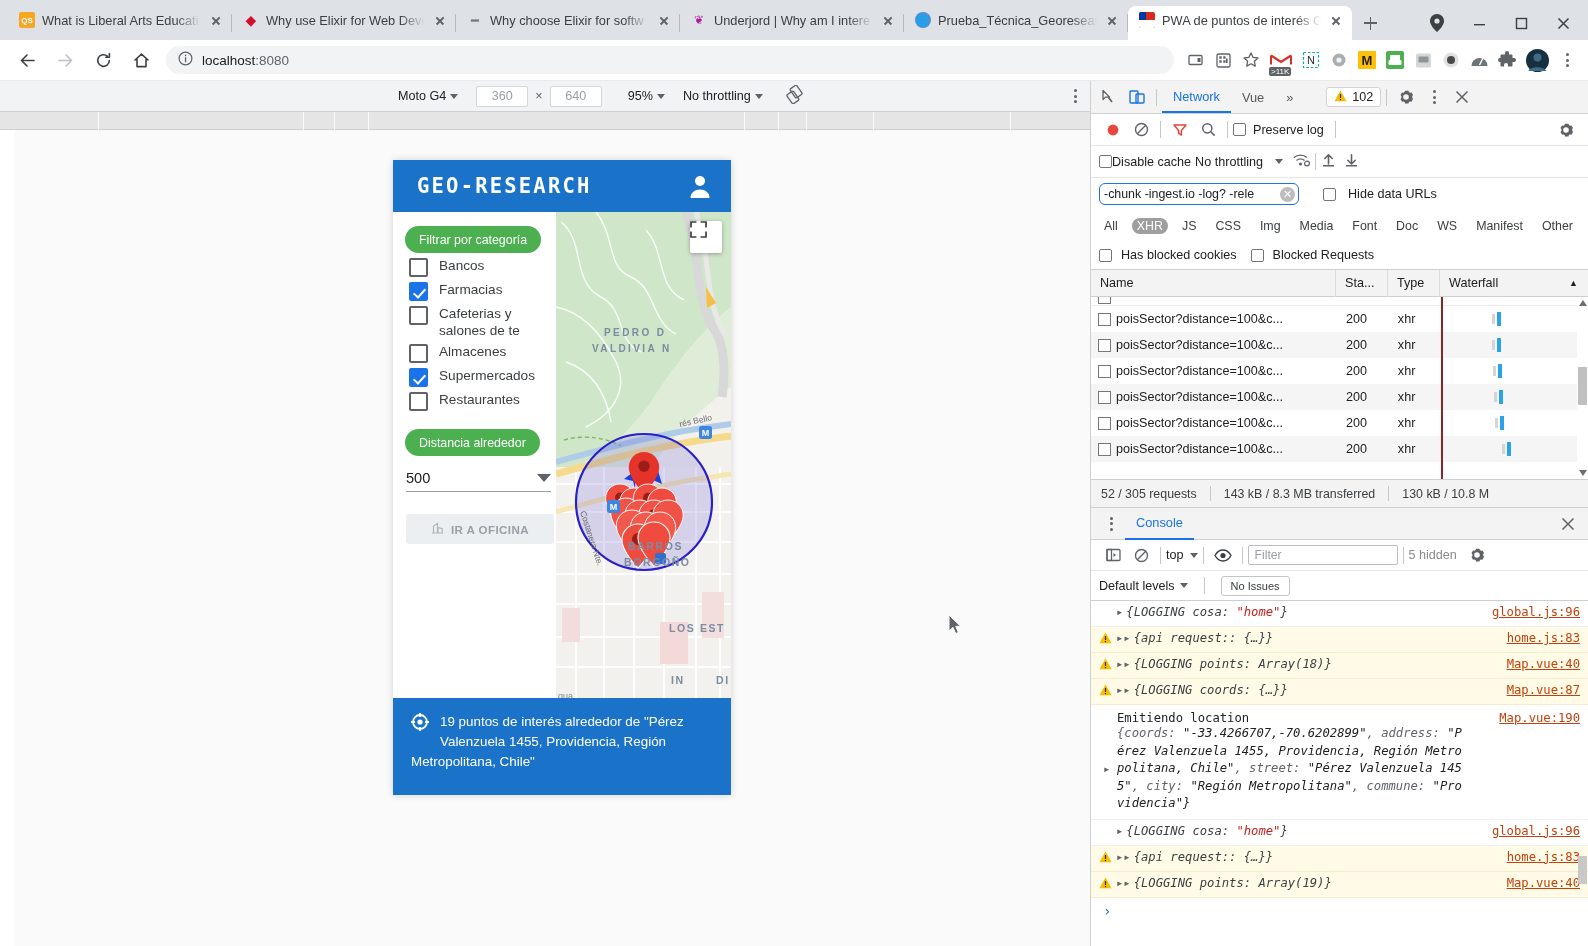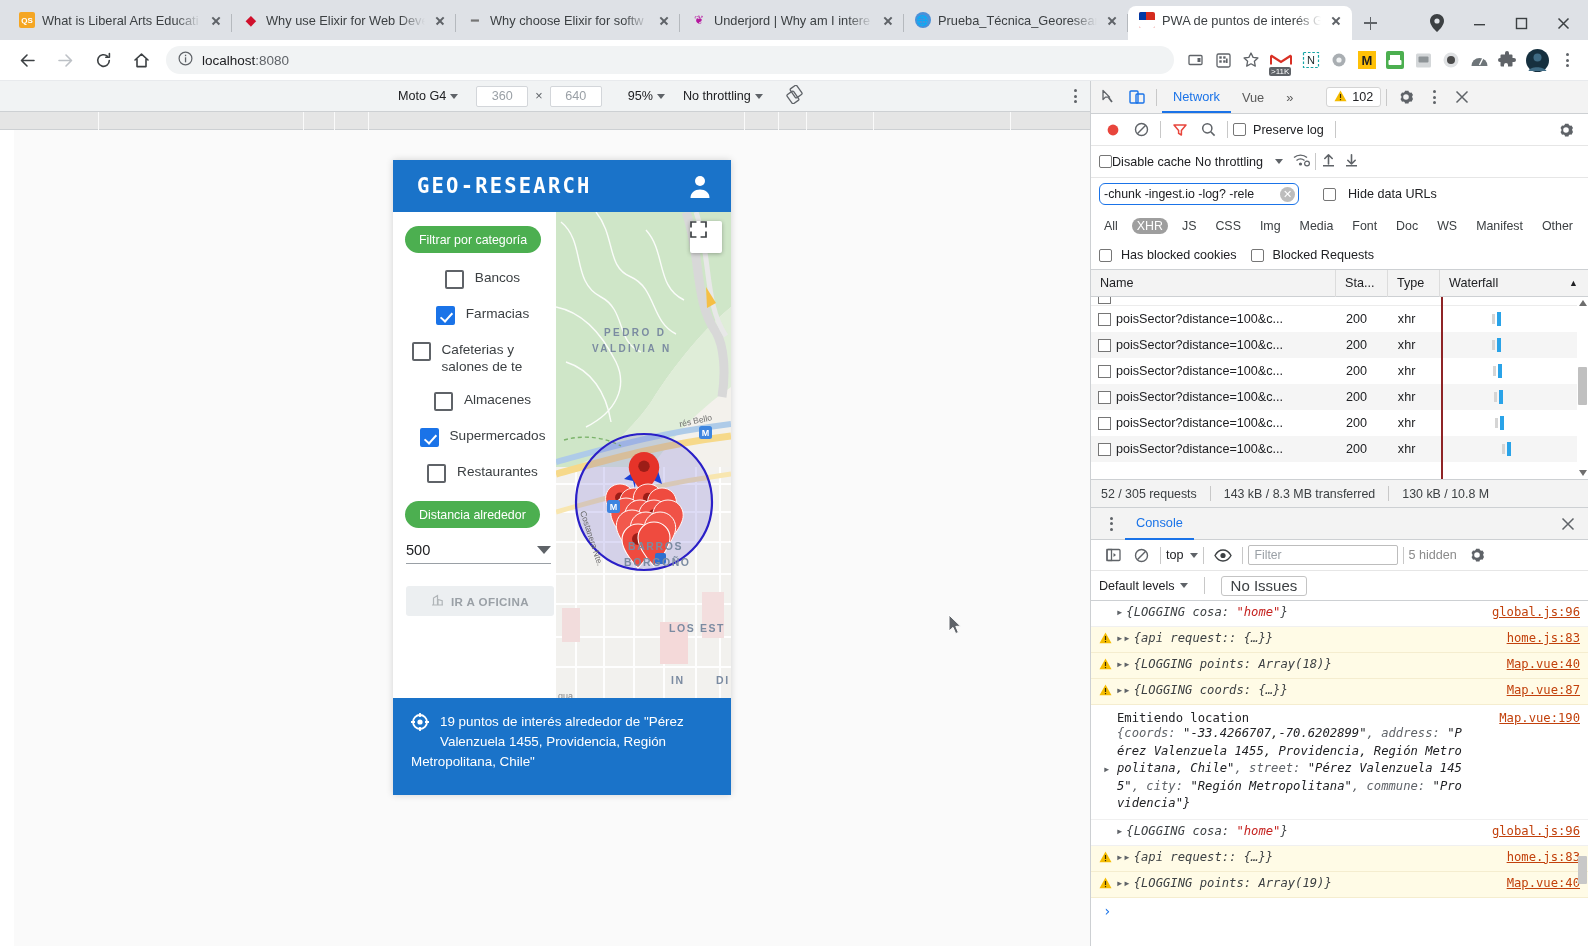--- a/index.html
+++ b/index.html
@@ -92,21 +92,21 @@
             justify-content:space-between; padding: 0 18px 0 24px; }
   .brand { color:#fff; font-size:20.5px; font-weight:700; letter-spacing:2.2px;
            font-family:"DejaVu Sans Mono", monospace; }
   .avatar-ico { width:26px; height:26px; }
 
   .appbody { display:flex; height: 583px; }
   .sidepanel { width:163px; padding: 14px 0 0 12px; background:#fff; }
   .pill { display:inline-flex; align-items:center; justify-content:center;
           background:#4caf50; color:#fff; border-radius:20px;
           font-size:12.4px; height:27px; padding: 0 14px; }
-  .chk-row { display:flex; align-items:flex-start; gap:11px; margin-top:16px; padding-left:4px;justify-content:center; }
+  .chk-row { display:flex; align-items:flex-start; gap:11px; margin-top:4px; padding-left:4px; }
   .cbox { width:19px;height:19px;flex:0 0 19px;border:2px solid #5f6368;border-radius:2px;margin-top:1px; }
   .cbox.on { background:#1a73e8; border-color:#1a73e8; position:relative; }
   .cbox.on::after { content:""; position:absolute; left:5px; top:1.5px; width:5px; height:10px;
                     border:solid #fff; border-width:0 2.4px 2.4px 0; transform:rotate(42deg); }
   .chk-label { font-size:13.6px; color:#3c4043; line-height:17px; max-width:112px; }
   .selwrap { margin: 14px 4px 0 1px; width:145px; border-bottom:1px solid #9aa0a6;
              display:flex; align-items:center; justify-content:space-between; padding-bottom:5px; }
   .selval { font-size:14.6px; color:#202124; }
   .selcaret { width:0;height:0;border-left:7px solid transparent;border-right:7px solid transparent;border-top:8px solid #5f6368; }
   .office-btn { margin: 22px 4px 0 1px; width:148px; height:30px; background:#eceff1;
@@ -180,21 +180,21 @@
 
   .con-tabbar { height:32px; display:flex; align-items:center; padding:0 6px;
                 border-bottom:1px solid #cdd0d3; background:#f3f3f3; }
   .con-row { height:31px; display:flex; align-items:center; padding:0 8px; gap:0;
              border-bottom:1px solid #e6e6e6; }
   .con-row2 { height:30px; display:flex; align-items:center; padding:0 8px; gap:11px;
               border-bottom:1px solid #cdd0d3; }
   .con-filter { width:150px;height:20px;border:1px solid #bdbdbd;border-radius:2px;background:#fff;
                 display:flex;align-items:center;padding:0 6px;color:#9aa0a6;font-size:12.2px; }
   .nobtn { border:1px solid #c4c4c4; border-radius:3px; height:20px; padding:0 9px;
-           display:flex; align-items:center; background:#fff; font-size:15px; color:#3c4043; }
+           display:flex; align-items:center; background:#fff; font-size:11px; color:#3c4043; }
 
   .logarea { position:relative; height:337px; overflow:hidden;
              font-family:"DejaVu Sans Mono", monospace; font-size:12.2px; }
   .logline { display:flex; align-items:flex-start; padding: 4px 8px 4px 8px;
              border-bottom:1px solid #f0f0f0; min-height:26px; }
   .logline.warn { background:#fffbe6; border-bottom:1px solid #f5edcf; }
   .wicon { width:13px;flex:0 0 13px;margin-right:4px;margin-top:1px; }
   .arrows { flex:0 0 auto; color:#5f6368; margin-right:3px; white-space:nowrap; }
   .logtext { flex:1; font-style:italic; color:#3c4043; }
   .logtext .str { color:#c5221f; font-style:italic; }

